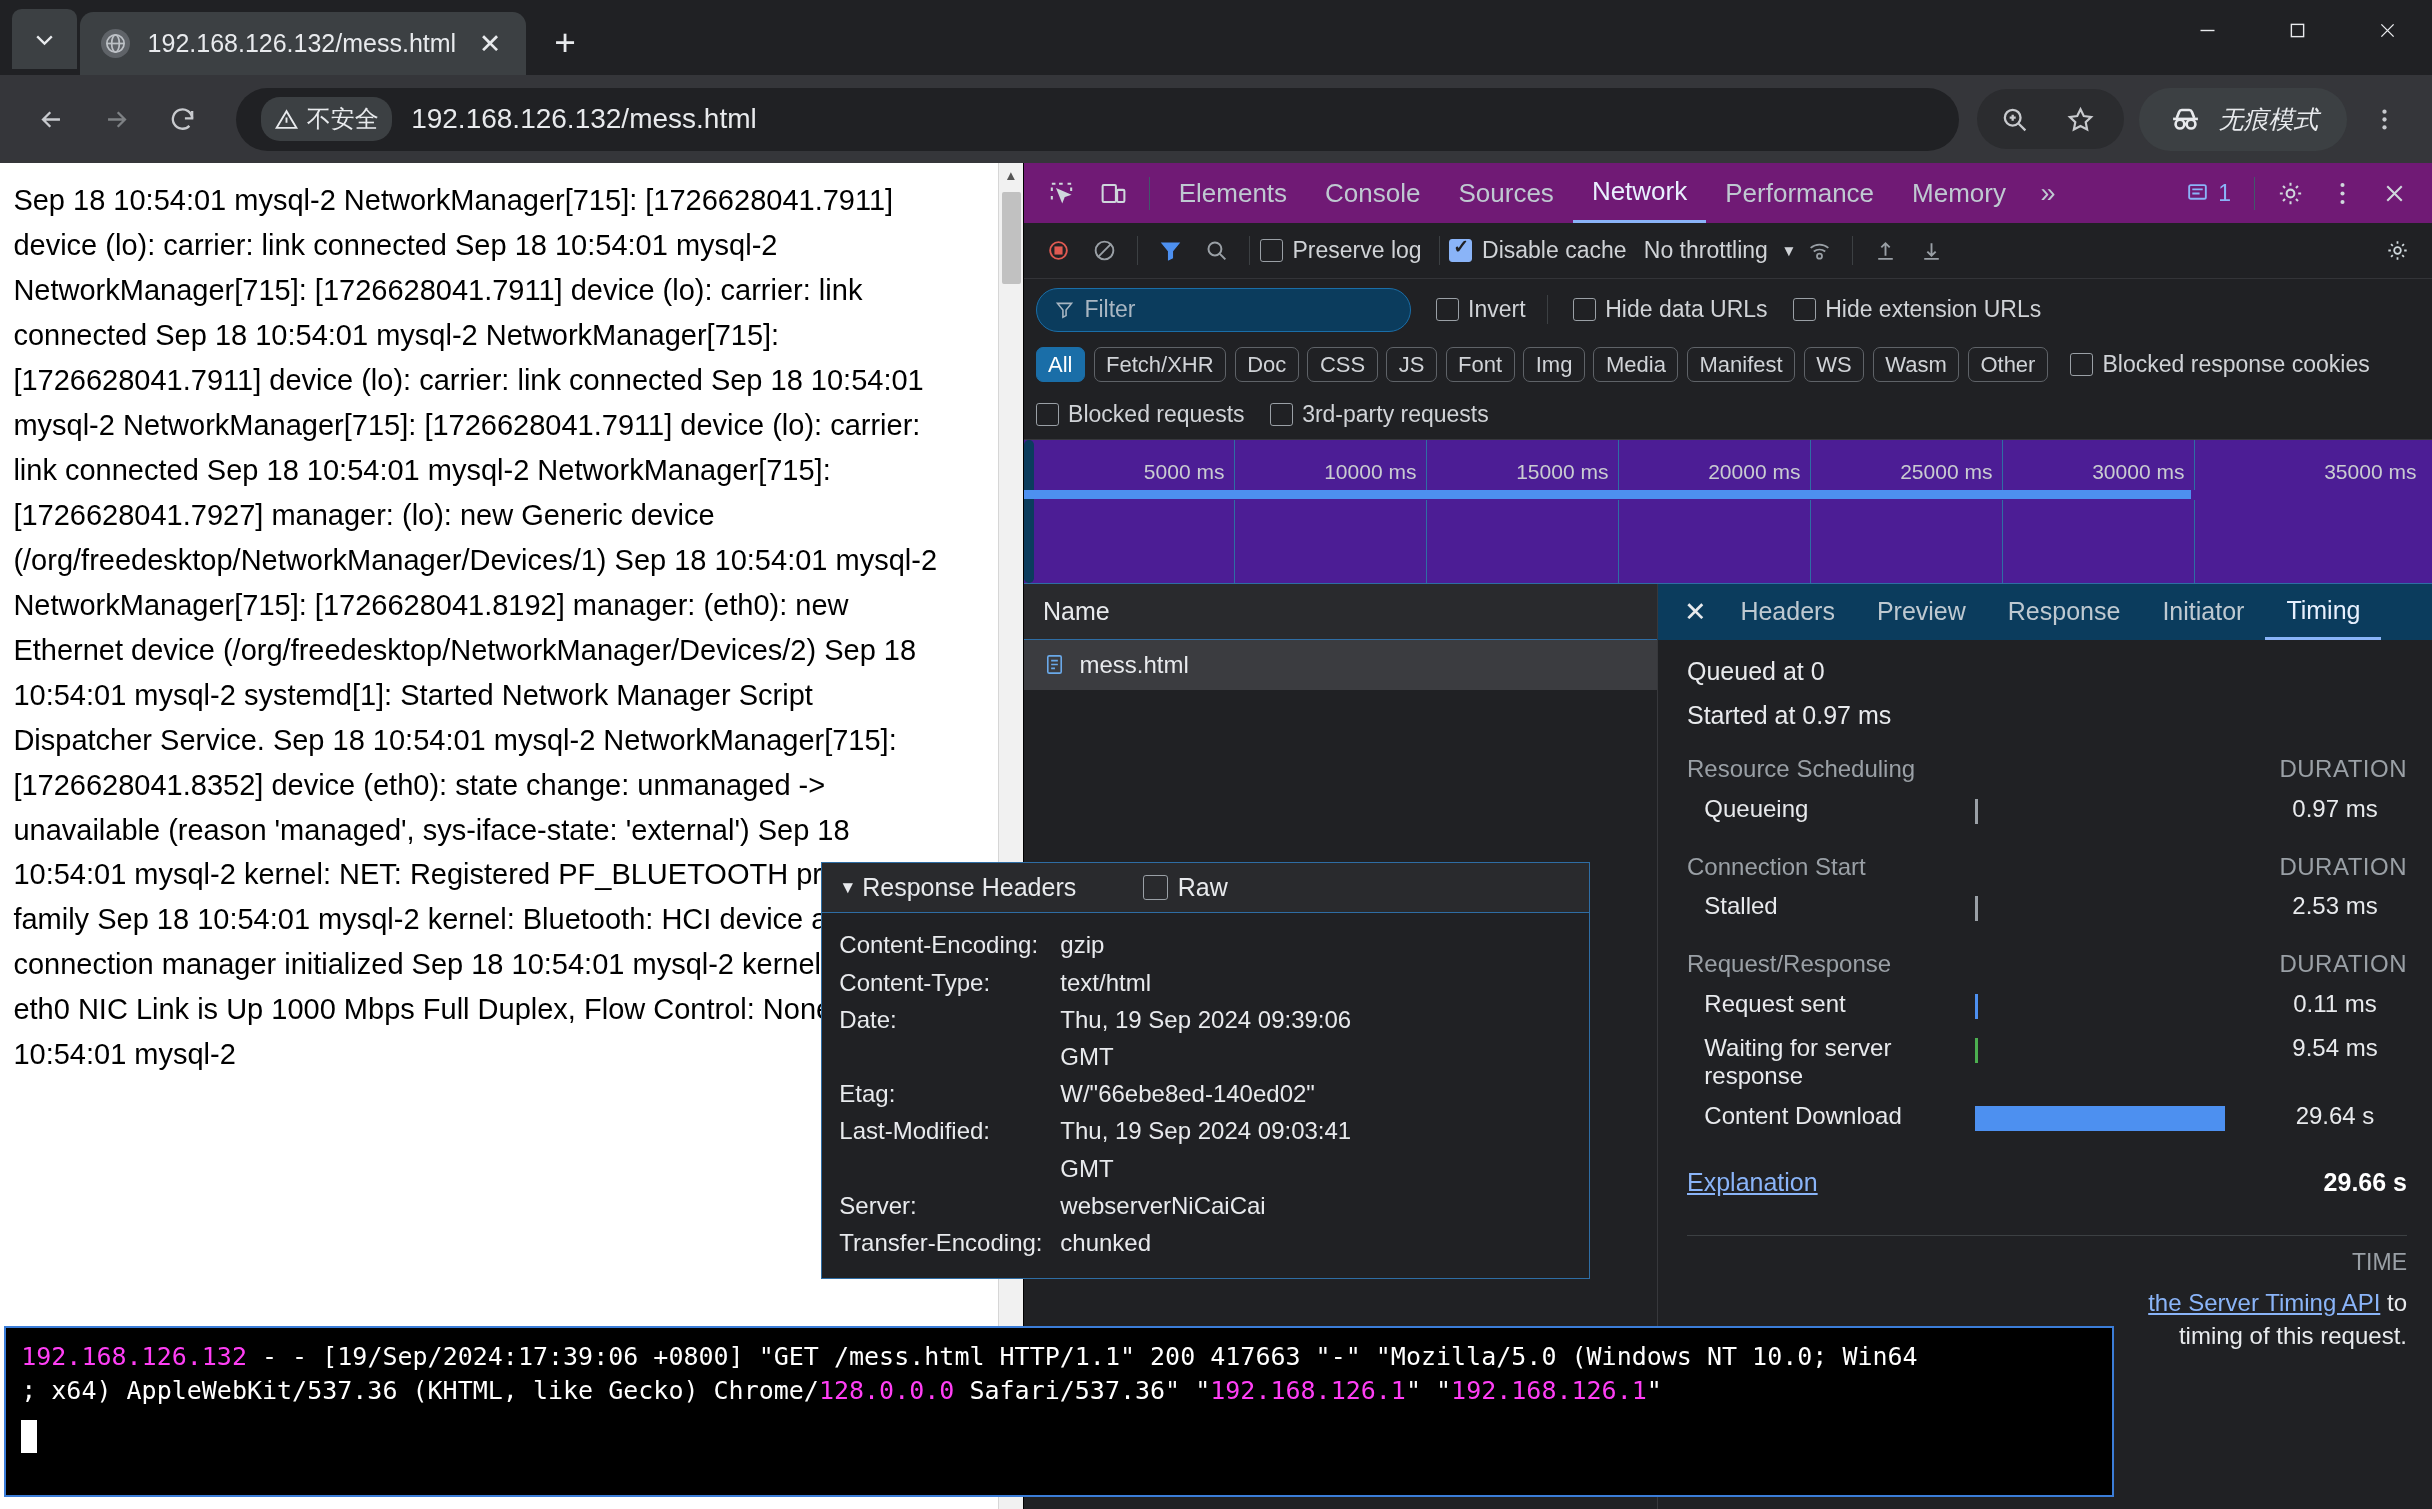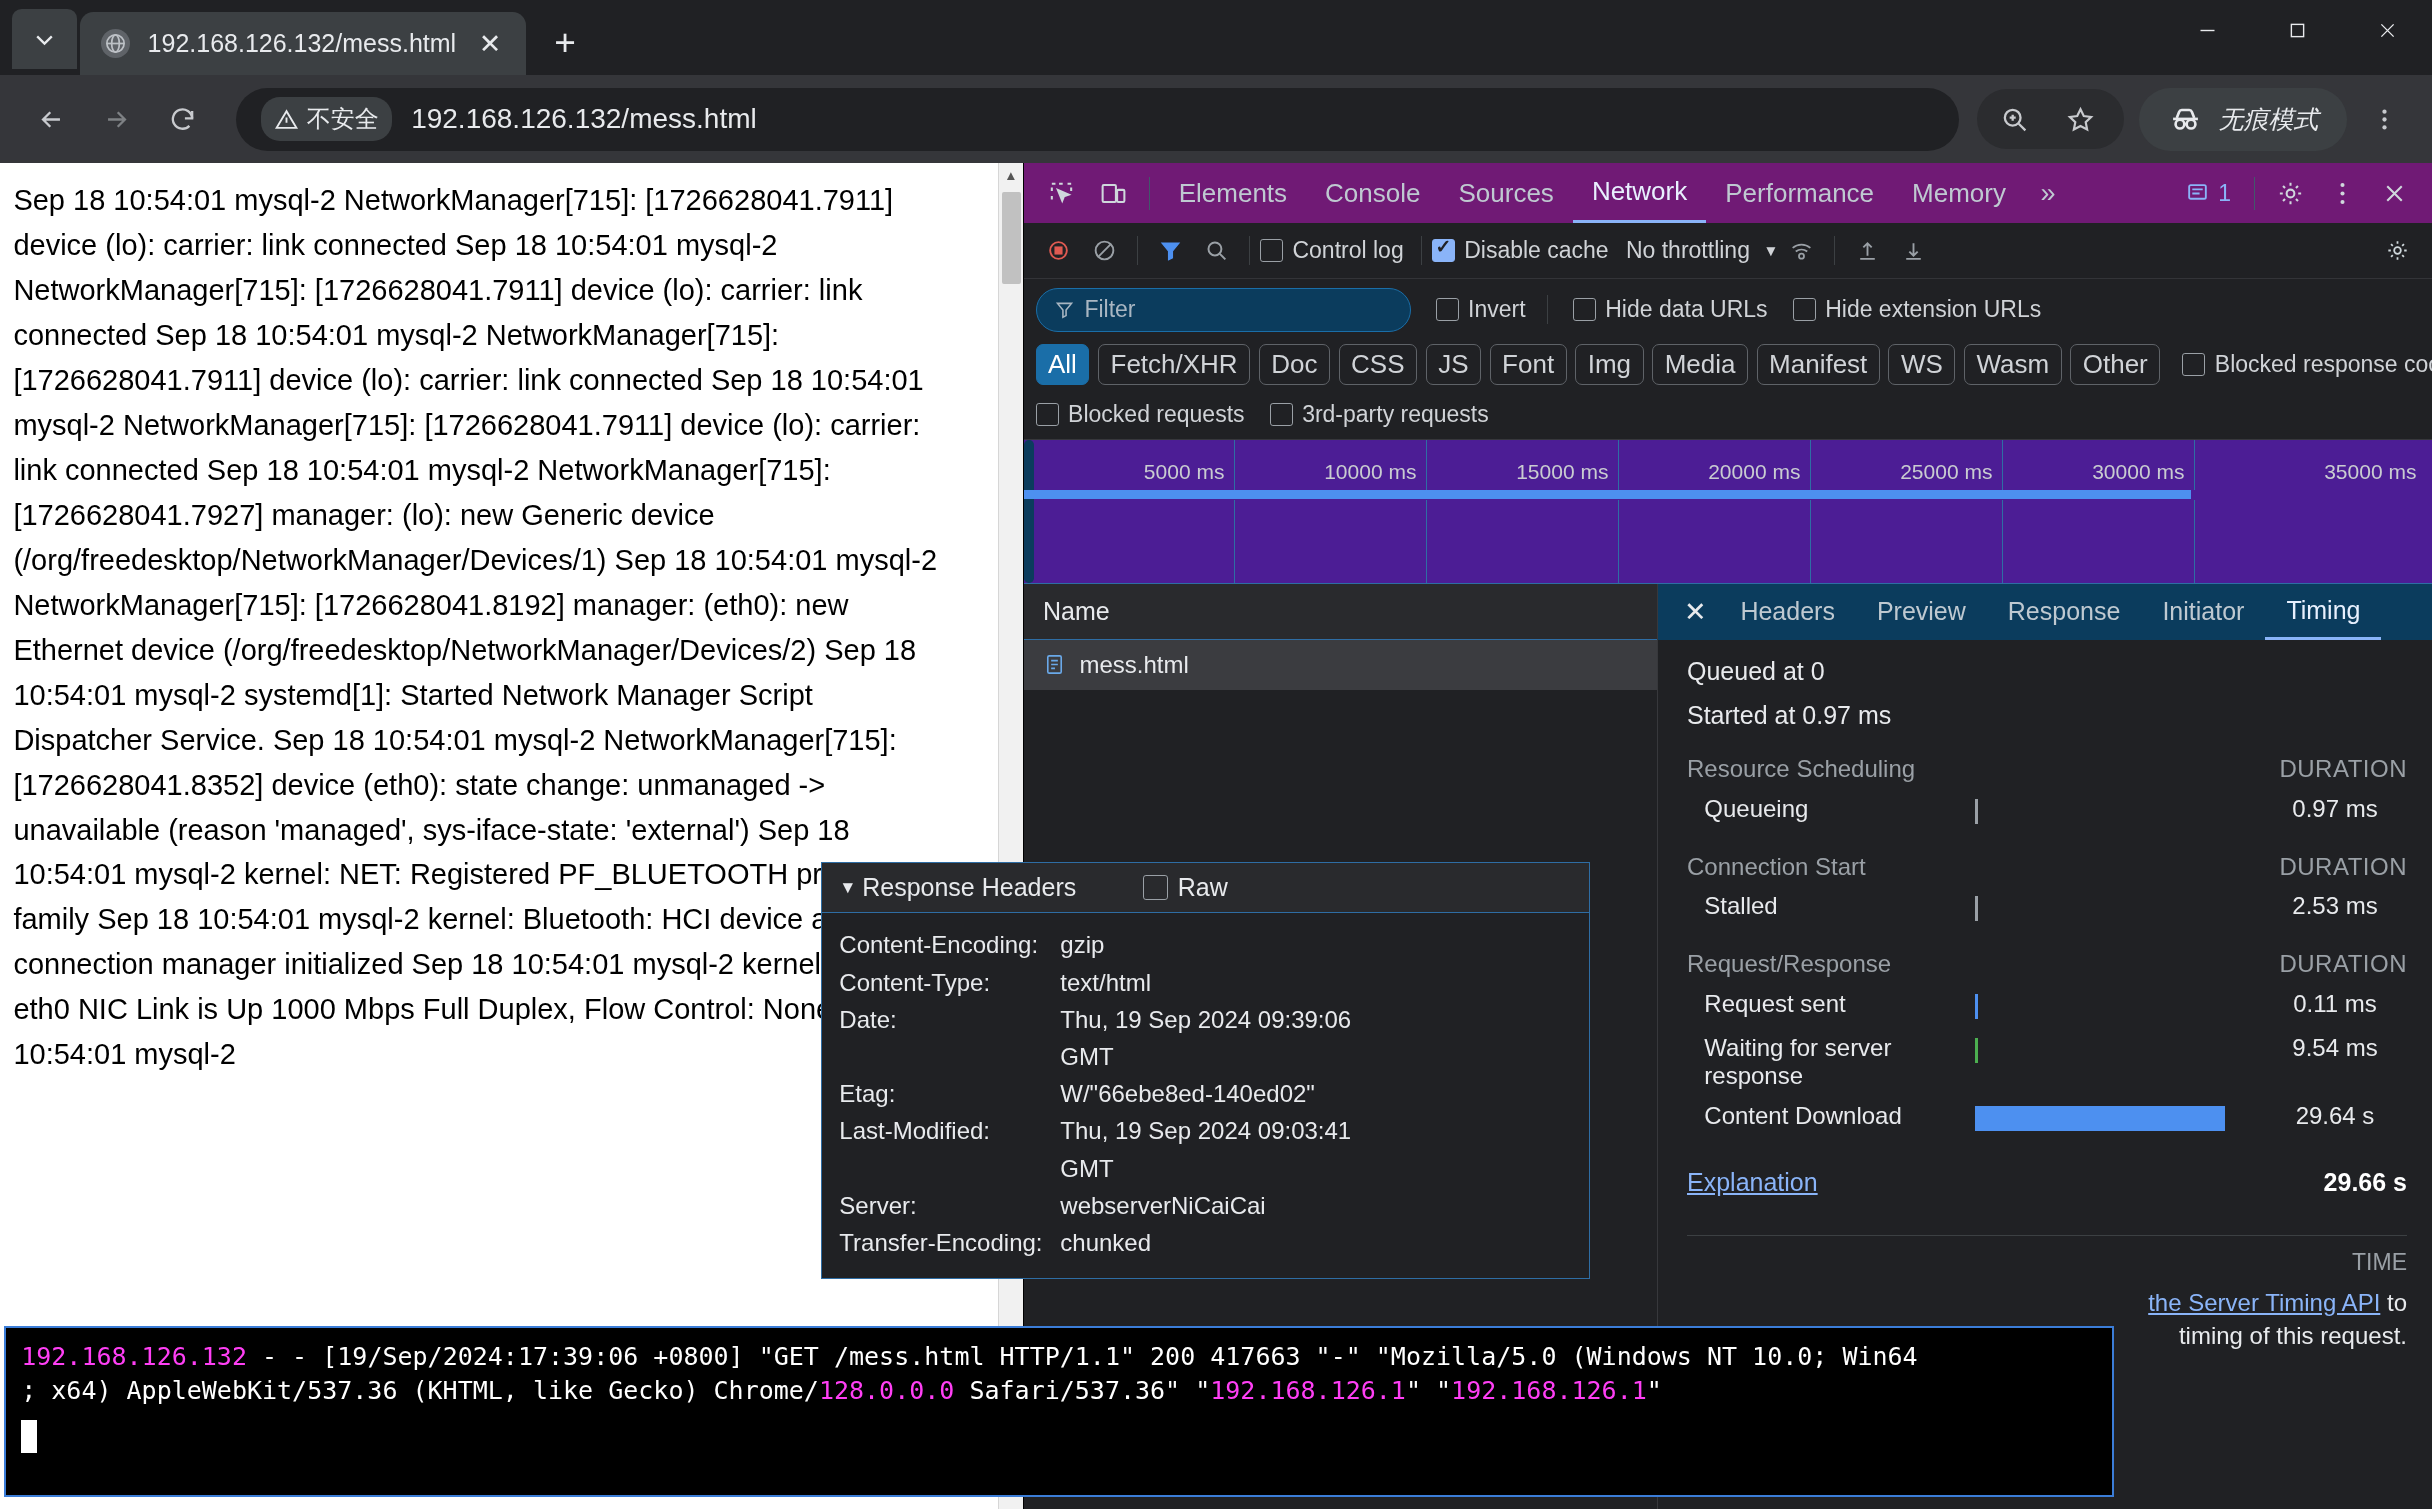--- a/index.html
+++ b/index.html
@@ -70,21 +70,21 @@
   .nb-select { color: #d0d3d7; font-size: 23px; display: flex; align-items: center; margin-left: 9.6px; white-space: nowrap; }
   .nb-select .caret { margin-left: 13.4px; font-size: 15.4px; }
 
   .dt-filterrow { background: #202124; padding: 5.8px 11.5px 0 11.5px; flex: 0 0 auto; }
   .fr-top { display: flex; align-items: center; height: 50px; }
   .filter-input { width: 375px; height: 44px; background: #0b3c5d; border: 1px solid #1a6ea8; border-radius: 23px; display: flex; align-items: center; padding: 0 17.3px; color: #a9b6c2; font-size: 23px; }
   .filter-input svg { width: 21px; height: 21px; margin-right: 9.6px; }
   .fr-check { display: flex; align-items: center; color: #d0d3d7; font-size: 23px; margin-left: 25px; white-space: nowrap; }
   .vsep { width: 1px; height: 29px; background: #3c4043; margin-left: 21px; }
   .fr-chips { display: flex; align-items: center; height: 52px; margin-top: 3.8px; }
-  .chip { border: 1px solid #5f6368; border-radius: 7px; color: #d0d3d7; font-size: 26px; padding: 3.8px 11.5px; margin-right: 8.6px; white-space: nowrap; }
+  .chip { border: 1px solid #5f6368; border-radius: 7px; color: #d0d3d7; font-size: 22px; padding: 3.8px 11.5px; margin-right: 8.6px; white-space: nowrap; }
   .chip.active { background: #1a6ea8; border-color: #1a6ea8; color: #fff; }
   .fr-bottom { display: flex; align-items: center; height: 48px; }
 
   .dt-timeline { height: 144px; background: #4c1d95; border-top: 1px solid #37383c; position: relative; flex: 0 0 auto; overflow: hidden; }
   .tl-ruler { position: absolute; left: 0; right: 0; top: 0; height: 50px; display: flex; }
   .tl-cell { border-right: 1px solid #2e6da4; color: #c9ccd1; font-size: 21px; display: flex; align-items: flex-end; justify-content: flex-end; padding: 0 9.6px 5.8px 0; }
   .tl-band { position: absolute; left: 0; right: 0; top: 50px; height: 9.6px; }
   .tl-band-fill { height: 9.6px; background: #4d90f0; }
   .tl-grid { position: absolute; left: 0; right: 0; top: 60px; bottom: 0; display: flex; }
   .tl-gridcell { border-right: 1px solid #2e6da4; }
@@ -324,21 +324,21 @@
       </div>
       <div class="nb-icon">
         <svg viewBox="0 0 24 24" fill="none" stroke="#9aa0a6" stroke-width="1.9">
             <circle cx="10.5" cy="10.5" r="6.2"></circle>
             <path d="M15.2 15.2L20.5 20.5"></path>
           </svg>
       </div>
       <div class="nb-sep"></div>
       <div class="nb-check">
         <span class="cbox"></span>
-        <span>Control log</span>
+        <span>Preserve log</span>
       </div>
       <div class="nb-sep"></div>
       <div class="nb-check">
         <span class="cbox checked"></span>
         <span>Disable cache</span>
       </div>
       <div class="nb-select">
         <span>No throttling</span>
         <span class="caret">▼</span>
       </div>

